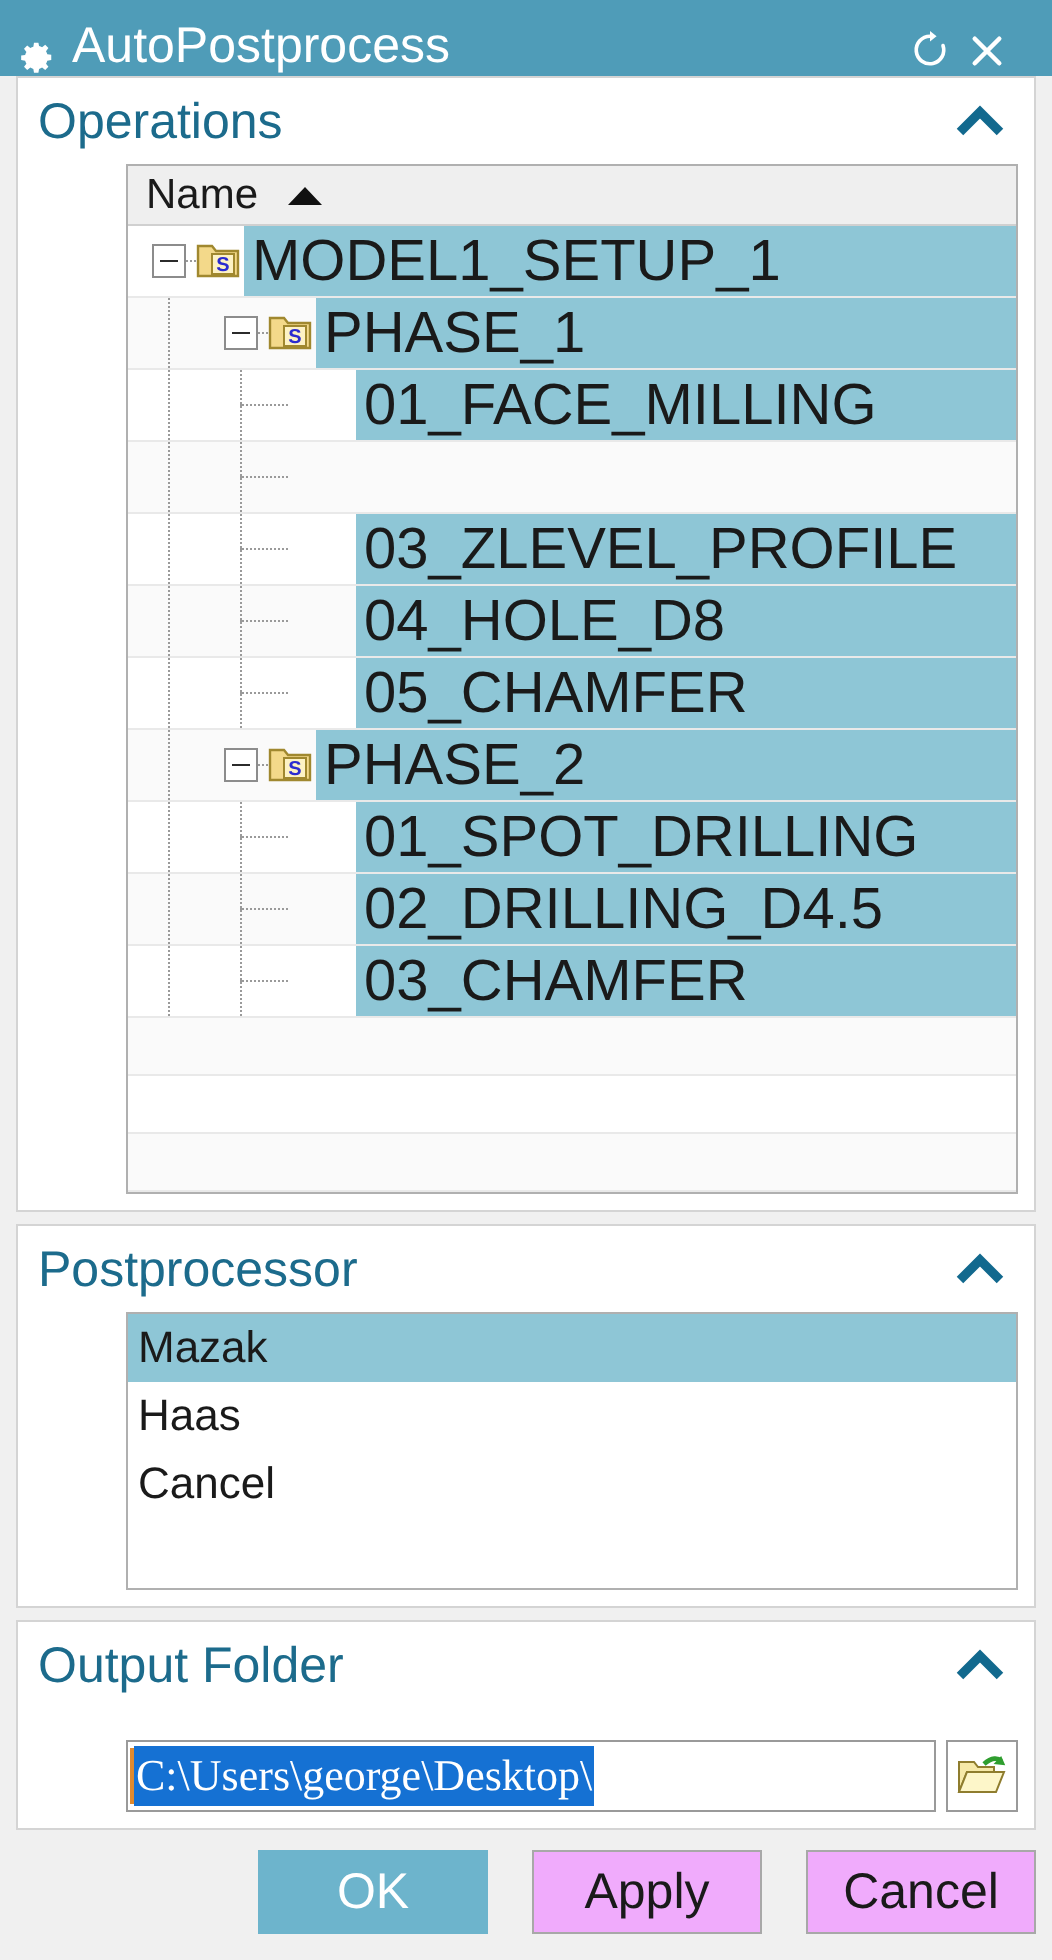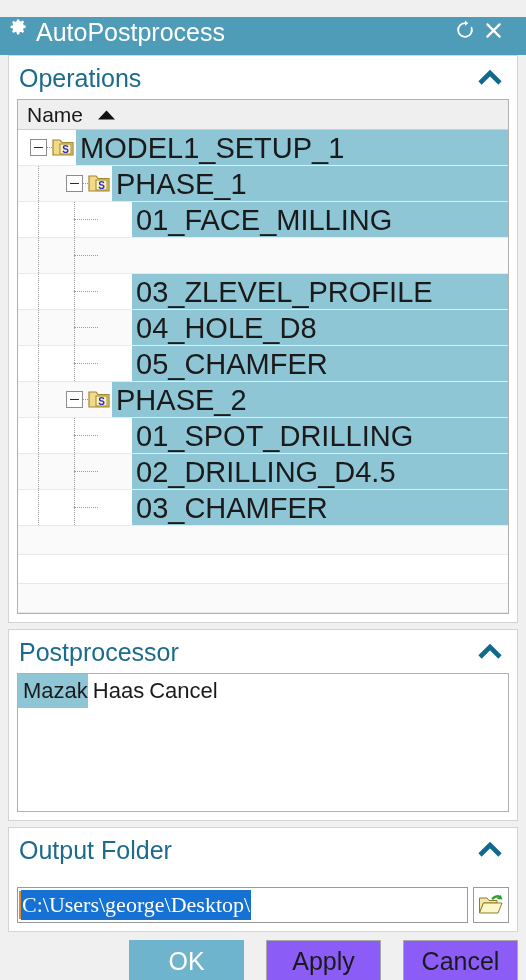--- a/index.html
+++ b/index.html
@@ -22,25 +22,24 @@
     flex-direction: column;
     position: relative;
     box-sizing: border-box;
   }
 
   
   .titlebar {
     height: 38px;
     background: #4f9cb8;
     display: flex;
-    align-items: flex-start;
+    align-items: flex-end;
     flex: 0 0 auto;
     padding: 0 20px 0 9px;
     box-sizing: border-box;
-    margin-top: 17px;
   }
   .titlebar-icon {
     width: 19px;
     height: 19px;
     flex: 0 0 auto;
     margin-right: 8px;
     display: block;
   }
   .titlebar-title {
     color: #ffffff;
@@ -97,26 +96,27 @@
     white-space: nowrap;
   }
   .chevron {
     width: 30px;
     height: 22px;
     flex: 0 0 auto;
     display: block;
   }
 
   .group-body {
-    padding: 0 8px 8px 8px;
+    padding: 0 8px 8px 20px;
     box-sizing: border-box;
     flex: 1 1 auto;
     display: flex;
     flex-direction: column;
     min-height: 0;
+    margin-left: 34px;
   }
 
   
   .grp-operations { height: 568px; flex: 0 0 auto; }
 
   .tree {
     flex: 1 1 auto;
     border: 1px solid #b0b0b0;
     background: #ffffff;
     display: flex;
@@ -229,21 +229,21 @@
 
   
   .grp-post { height: 192px; flex: 0 0 auto; }
   .listbox {
     flex: 1 1 auto;
     border: 1px solid #b0b0b0;
     background: #ffffff;
     box-sizing: border-box;
     overflow: hidden;
     display: flex;
-    flex-direction: row;
+    flex-direction: column;
   }
   .list-item {
     height: 34px;
     flex: 0 0 auto;
     display: flex;
     align-items: center;
     padding-left: 5px;
     font-size: 22px;
     color: #1a1a1a;
     line-height: 26px;
@@ -308,21 +308,21 @@
     align-items: center;
     justify-content: flex-end;
     padding: 0 8px 5px 8px;
     box-sizing: border-box;
     gap: 22px;
   }
   .btn {
     height: 42px;
     min-width: 115px;
     border: 1px solid #a8a8a8;
-    background: #8b5cf6;
+    background: #f0abfc;
     color: #1a1a1a;
     font-size: 25px;
     line-height: 40px;
     font-family: "Liberation Sans", sans-serif;
     display: flex;
     align-items: center;
     justify-content: center;
     box-sizing: border-box;
     padding: 0 10px;
     white-space: nowrap;

